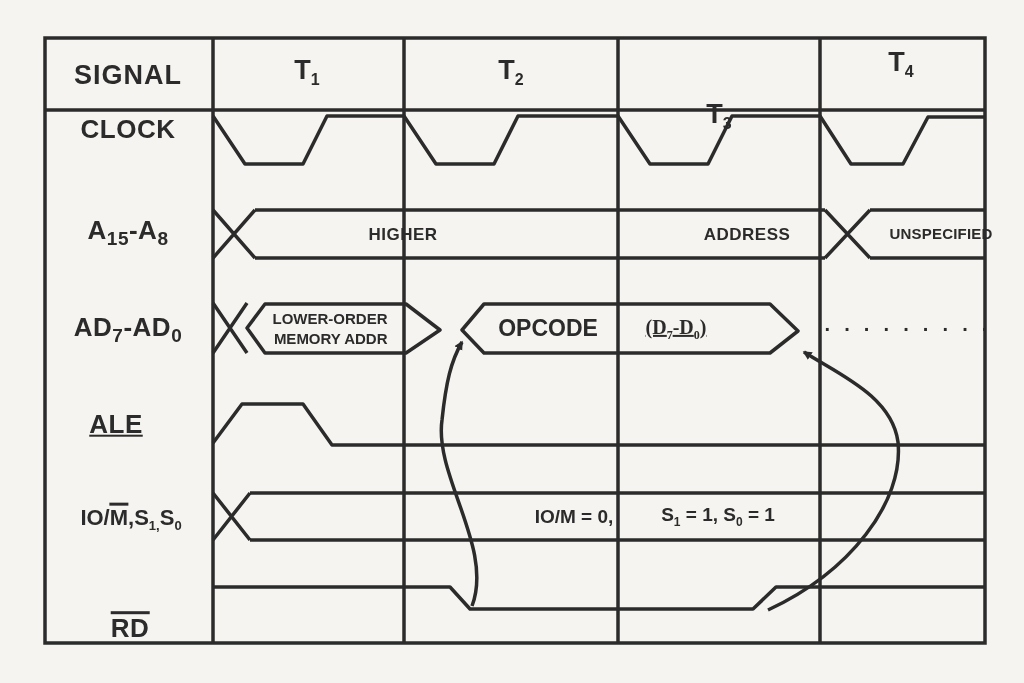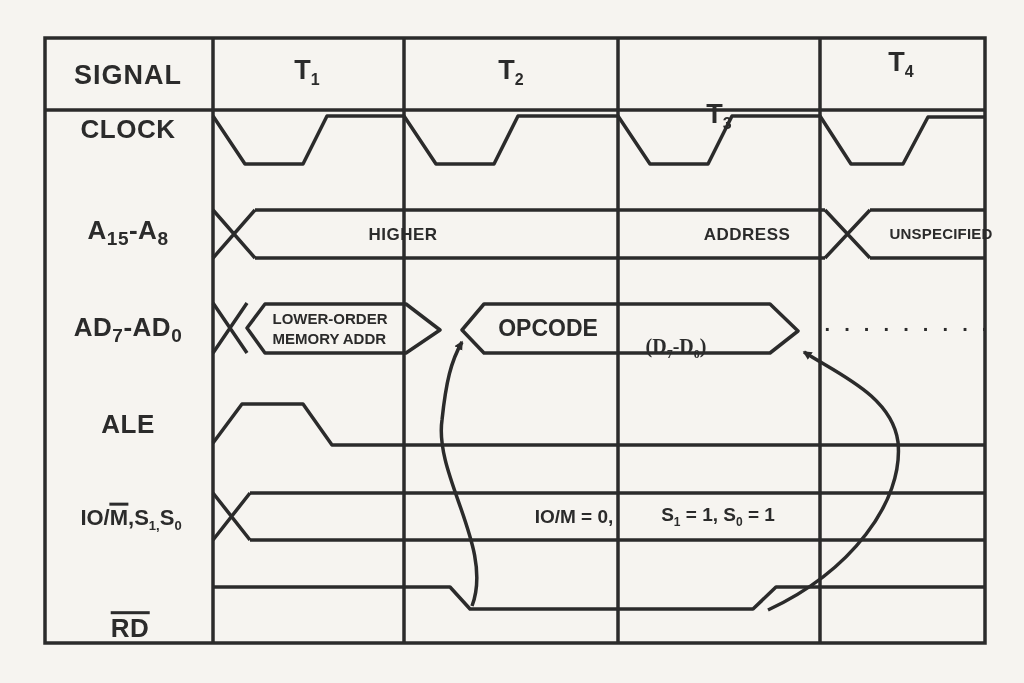--- a/index.html
+++ b/index.html
@@ -25,21 +25,21 @@
   .tlab{font-size:27px;}
   .tlab sub{font-size:16px;font-weight:bold;}
   .siglab{font-size:26px;letter-spacing:0.5px;}
   .siglab sub{font-size:19px;font-weight:bold;}
   .siglab-sm{font-size:22px;}
   .siglab-sm sub{font-size:13px;font-weight:bold;}
   .ov{display:inline-block;border-top:3px solid #2b2b2b;padding-top:1px;line-height:1.0;}
   .busword{font-size:17px;letter-spacing:0.5px;margin-left:48px;}
   .busword-sp{word-spacing:14px;}
   .bussmall{font-size:15px;letter-spacing:0.2px;}
-  .buslower{font-size:15px;text-align:left;line-height:1.35;}
+  .buslower{font-size:15px;text-align:right;line-height:1.35;}
   .opcode{font-size:23px;}
   .dbus{font-family:"Liberation Serif", serif;font-size:20px;font-weight:600;}
   .dbus sub{font-size:12px;}
   .statustxt{font-size:19px;}
   .statustxt sub{font-size:12px;font-weight:bold;}
   .dots{font-size:20px;letter-spacing:13px;font-weight:bold;}
 </style>
 </head>
 <body>
 
@@ -99,34 +99,34 @@
   <div class="txt tlab" style="left:511px;top:72px;"><span>T</span><sub>2</sub></div>
   <div class="txt tlab" style="left:719px;top:72px;margin-top:44px;"><span>T</span><sub>3</sub></div>
   <div class="txt tlab" style="left:901px;top:64px;"><span>T</span><sub>4</sub></div>
 
   <div class="txt siglab" style="left:128px;top:129px;">CLOCK</div>
 
   <div class="txt siglab" style="left:128px;top:233px;"><span>A</span><sub>15</sub><span>-A</span><sub>8</sub></div>
 
   <div class="txt siglab" style="left:128px;top:330px;"><span>AD</span><sub>7</sub><span>-AD</span><sub>0</sub></div>
 
-  <div class="txt siglab" style="left:128px;top:424px;">ALE</div>
+  <div class="txt siglab" style="left:116px;top:424px;text-decoration:underline;">ALE</div>
 
   <div class="txt siglab-sm" style="left:131px;top:518px;"><span>IO/</span><span class="ov"><span>M</span></span><span>,S</span><sub>1,</sub><span>S</span><sub>0</sub></div>
 
   <div class="txt siglab" style="left:130px;top:603px;margin-top:24px;"><span class="ov"><span>RD</span></span></div>
 
   <div class="txt busword" style="left:355px;top:235px;">HIGHER</div>
   <div class="txt busword" style="left:699px;top:235px;">ADDRESS</div>
   <div class="txt bussmall" style="left:925px;top:234px;margin-left:16px;">UNSPECIFIED</div>
 
   <div class="txt buslower" style="left:330px;top:329px;">
     <div>LOWER-ORDER</div>
     <div>MEMORY ADDR</div>
   </div>
   <div class="txt opcode" style="left:548px;top:329px;">OPCODE</div>
-  <div class="txt dbus" style="left:676px;top:348px;"><span>(D</span><sub>7</sub><span>-D</span><sub>0</sub><span>)</span></div>
+  <div class="txt dbus" style="left:676px;top:329px;text-decoration:underline;"><span>(D</span><sub>7</sub><span>-D</span><sub>0</sub><span>)</span></div>
   <div class="txt dots" style="left:913px;top:329px;">·········</div>
 
   <div class="txt statustxt" style="left:574px;top:517px;">IO/M = 0,</div>
   <div class="txt statustxt" style="left:718px;top:517px;"><span>S</span><sub>1</sub><span> = 1, S</span><sub>0</sub><span> = 1</span></div>
 
 </div>
 
 </body></html>

